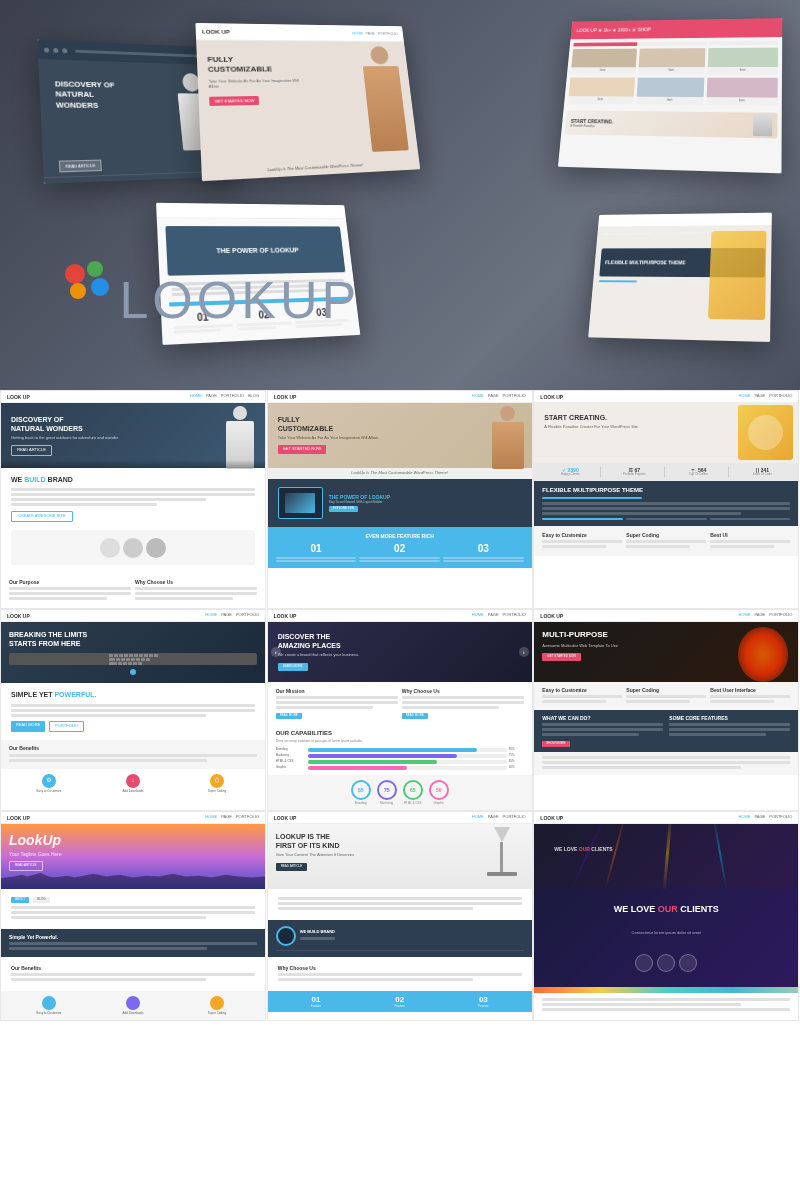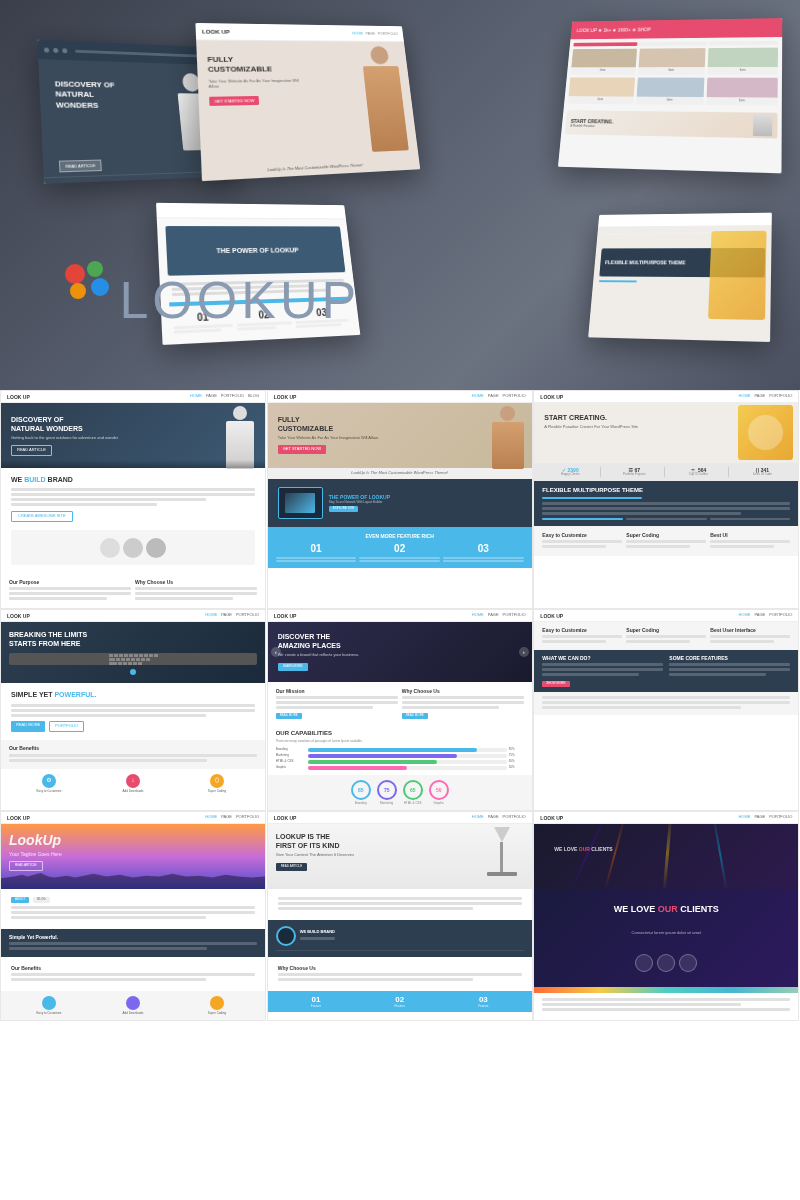--- a/index.html
+++ b/index.html
@@ -896,20 +896,28 @@
   <div class="thumb-item">
     <div class="mini-site">
       <div class="mini-nav">
         <span class="mini-nav-logo">LOOK UP</span>
         <div class="mini-nav-links">
           <span class="mini-nav-link active">HOME</span>
           <span class="mini-nav-link">PAGE</span>
           <span class="mini-nav-link">PORTFOLIO</span>
         </div>
       </div>
+      <div class="mini-fire">
+        <div class="mini-fire-glow"></div>
+        <div class="mini-fire-title">MULTI-PURPOSE</div>
+        <div style="font-size:4px;color:rgba(255,255,255,0.7);margin-top:3px;max-width:110px;">Awesome Multicolor Web Template To Use</div>
+        <div style="display:flex;gap:3px;margin-top:5px;">
+          <div style="display:inline-block;background:#e74c6f;color:#fff;font-size:3px;padding:2px 5px;border-radius:1px;">GET STARTED NOW</div>
+        </div>
+      </div>
       <div style="background:#f5f5f5;padding:5px 8px;display:flex;gap:4px;">
         <div style="flex:1;">
           <div style="font-size:5px;font-weight:bold;color:#333;margin-bottom:2px;">Easy to Customize</div>
           <div class="mini-text-line full"></div>
           <div class="mini-text-line medium"></div>
         </div>
         <div style="flex:1;">
           <div style="font-size:5px;font-weight:bold;color:#333;margin-bottom:2px;">Super Coding</div>
           <div class="mini-text-line full"></div>
           <div class="mini-text-line medium"></div>

